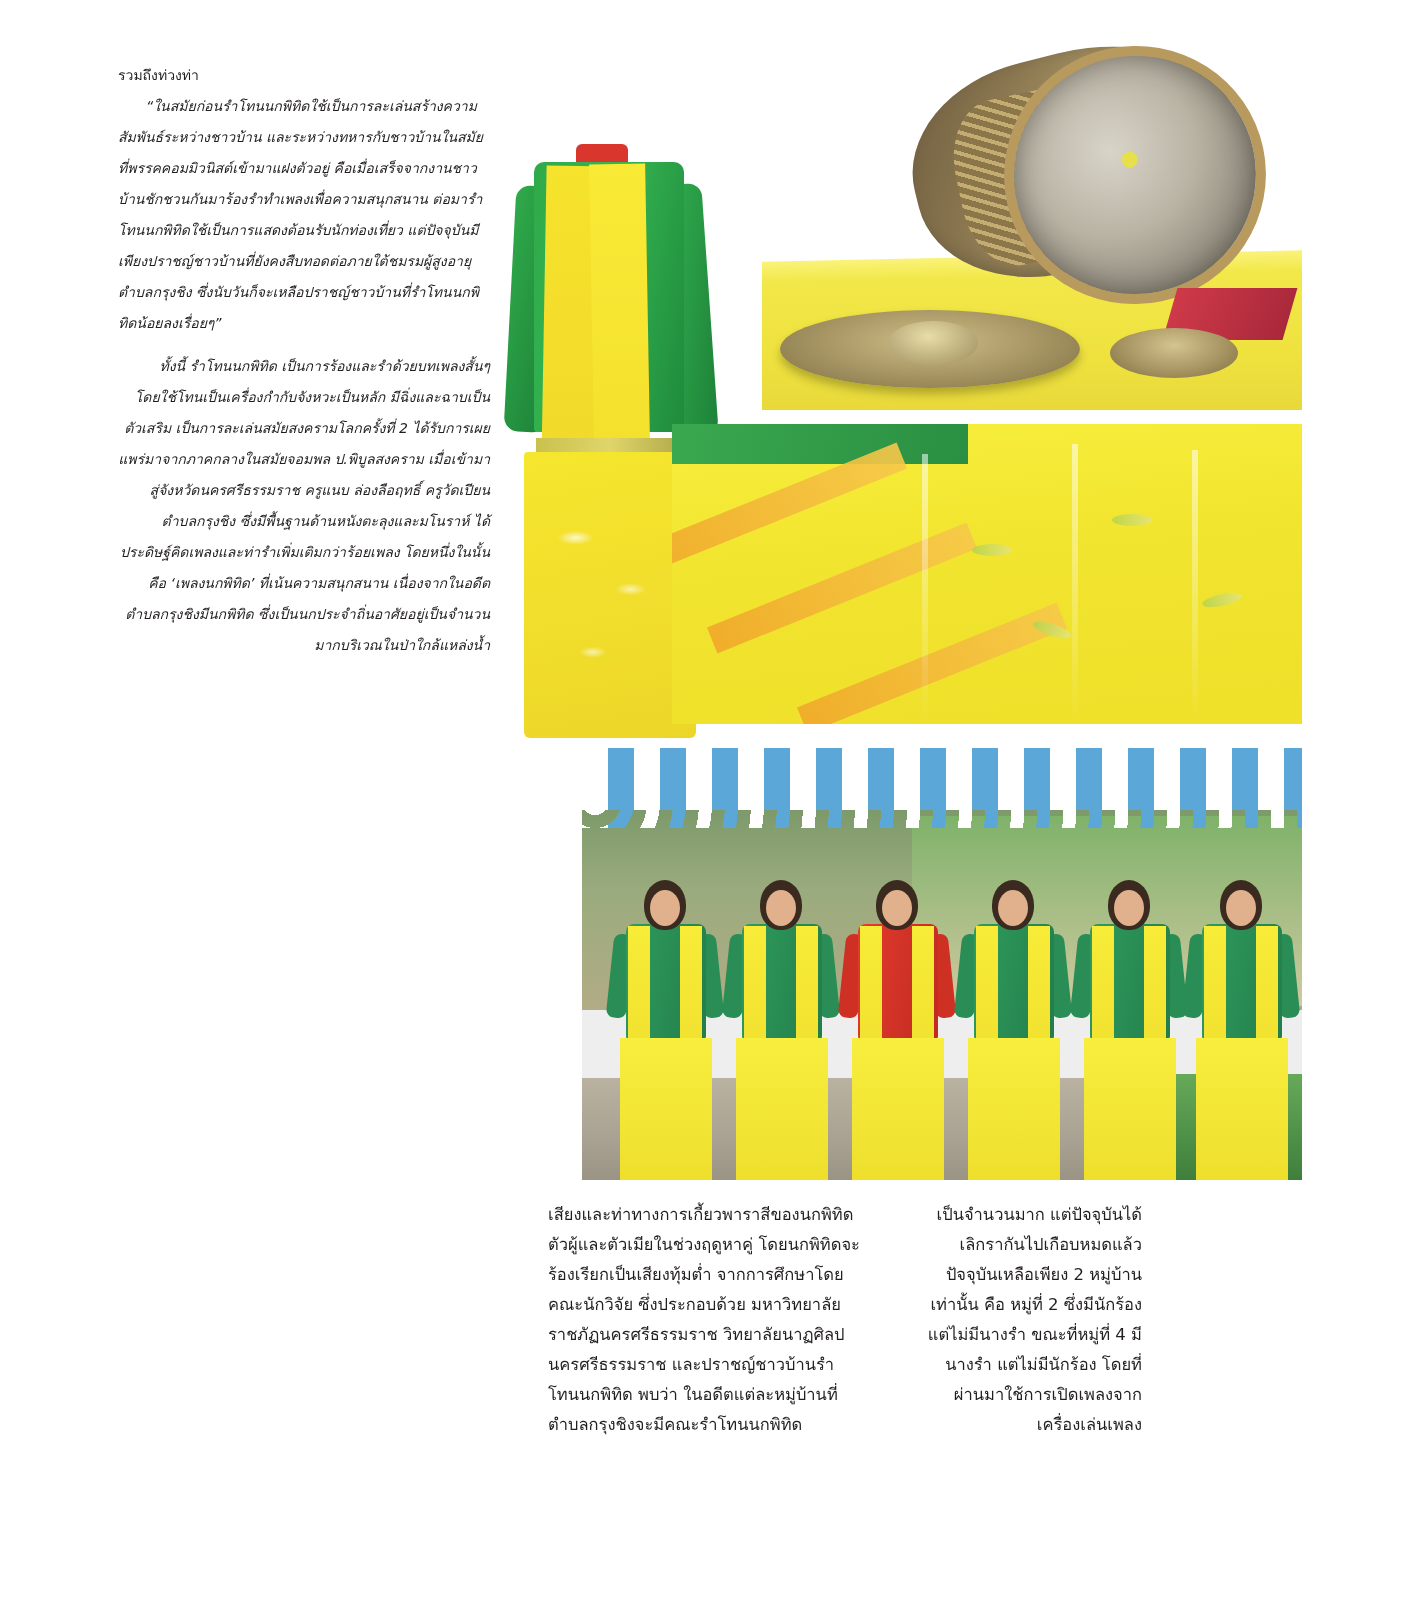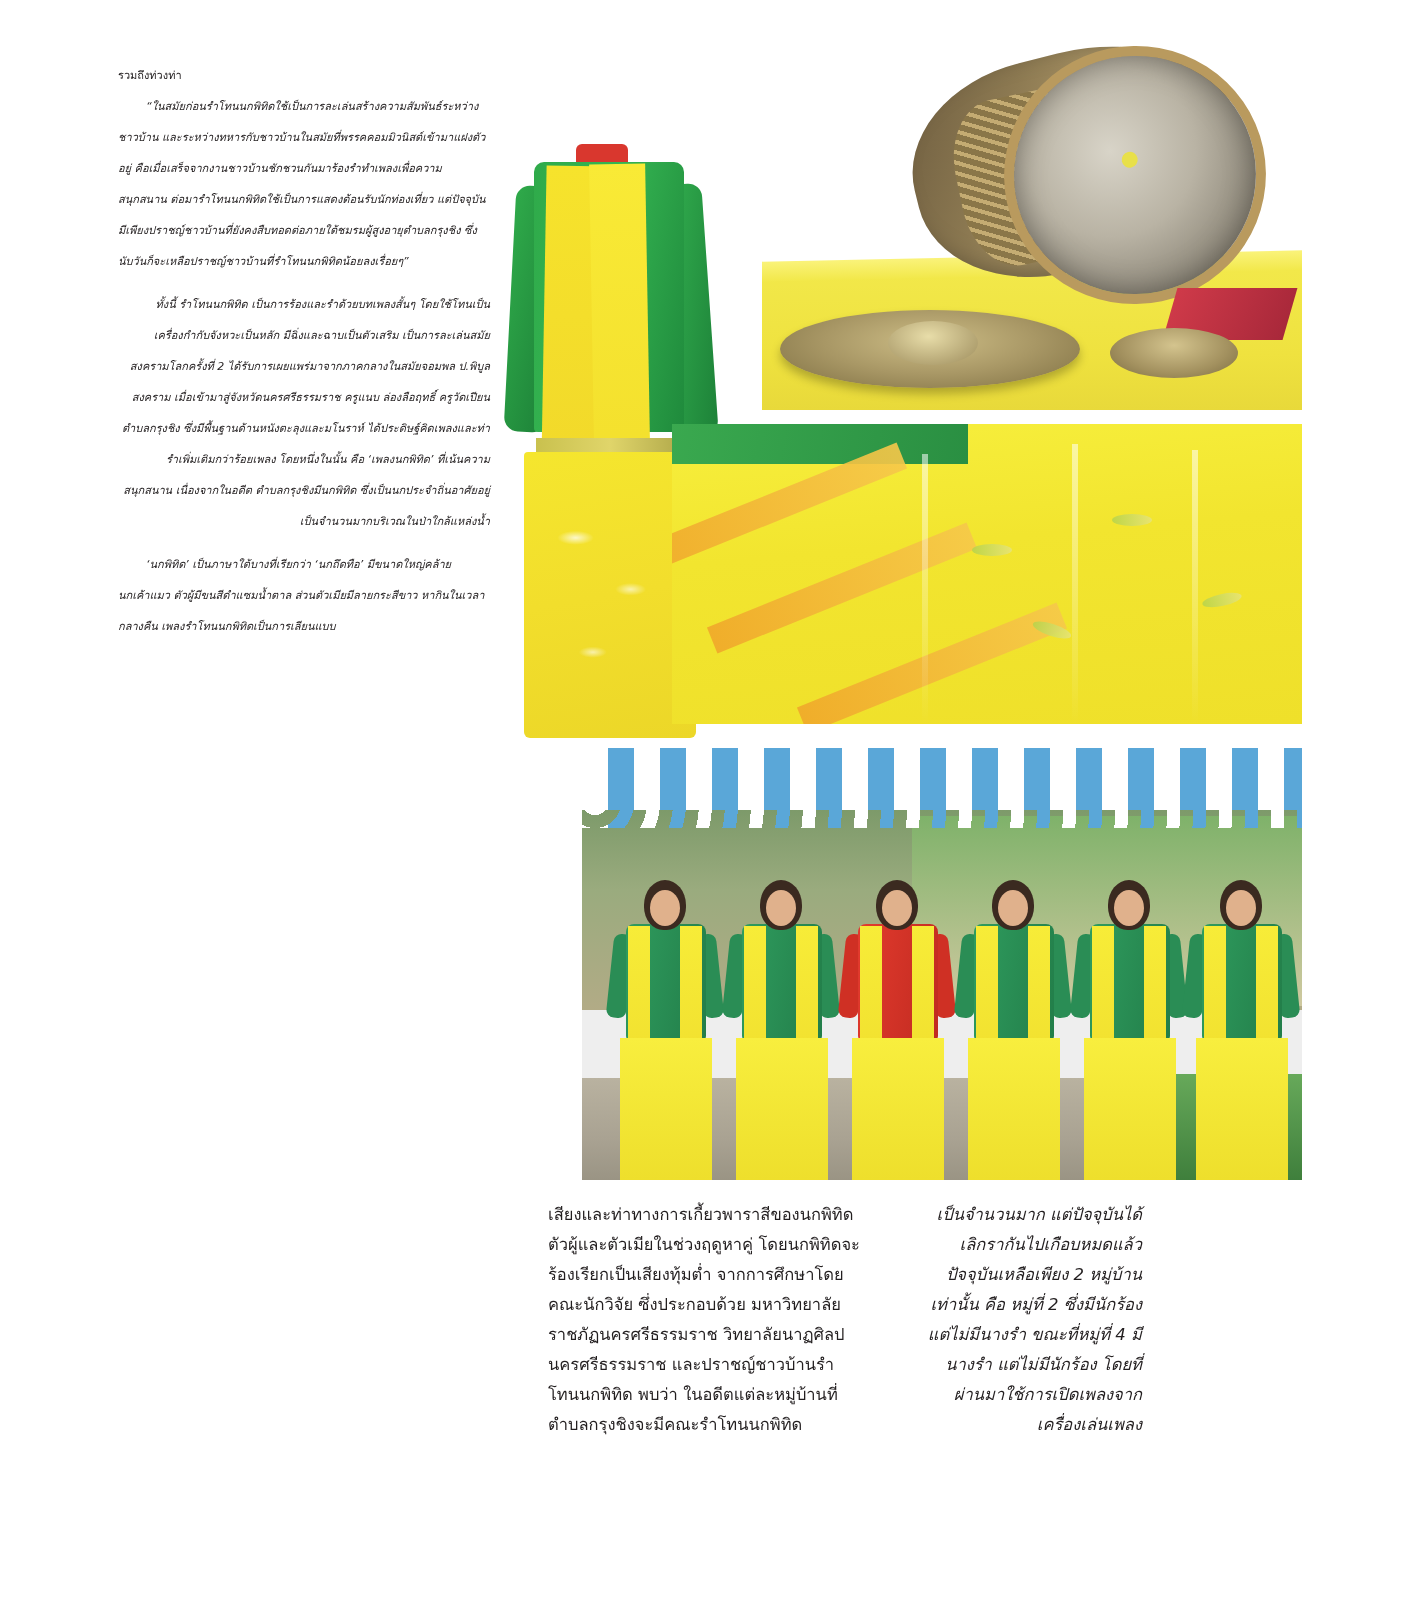--- a/index.html
+++ b/index.html
@@ -22,21 +22,21 @@
     height: 1600px;
     background: #ffffff;
   }
 
   
   .left-col {
     position: absolute;
     left: 118px;
     top: 60px;
     width: 372px;
-    font-size: 11px;
+    font-size: 14px;
     line-height: 31px;
     color: #221e1f;
   }
   .para { margin: 0 0 0 0; }
   .para.indent { text-indent: 28px; font-style: italic; }
   .spacer-sm { height: 12px; }
 
   
   .img-box {
     position: absolute;
@@ -300,35 +300,34 @@
     position:absolute;
     left: 536px;
     top: 1188px;
     width: 790px;
     display: flex;
     gap: 28px;
     font-size: 16.5px;
     line-height: 30px;
   }
   .bcol { width: 340px; }
-  .bcol.narrow { width: 250px; text-align:right;font-style:italic; }
+  .bcol.narrow { width: 250px; text-align:right; }
   .bcol p { margin:12px; }
 </style>
 </head>
 <body>
 
 <div class="page">
 
   <div class="left-col">
     <p class="para">รวมถึงท่วงท่า</p>
     <p class="para indent">“ในสมัยก่อนรำโทนนกพิทิดใช้เป็นการละเล่นสร้างความสัมพันธ์ระหว่างชาวบ้าน และระหว่างทหารกับชาวบ้านในสมัยที่พรรคคอมมิวนิสต์เข้ามาแฝงตัวอยู่ คือเมื่อเสร็จจากงานชาวบ้านชักชวนกันมาร้องรำทำเพลงเพื่อความสนุกสนาน ต่อมารำโทนนกพิทิดใช้เป็นการแสดงต้อนรับนักท่องเที่ยว แต่ปัจจุบันมีเพียงปราชญ์ชาวบ้านที่ยังคงสืบทอดต่อภายใต้ชมรมผู้สูงอายุตำบลกรุงชิง ซึ่งนับวันก็จะเหลือปราชญ์ชาวบ้านที่รำโทนนกพิทิดน้อยลงเรื่อยๆ”</p>
     <div class="spacer-sm"></div>
     <p class="para indent" style="text-align:right;">ทั้งนี้ รำโทนนกพิทิด เป็นการร้องและรำด้วยบทเพลงสั้นๆ โดยใช้โทนเป็นเครื่องกำกับจังหวะเป็นหลัก มีฉิ่งและฉาบเป็นตัวเสริม เป็นการละเล่นสมัยสงครามโลกครั้งที่ 2 ได้รับการเผยแพร่มาจากภาคกลางในสมัยจอมพล ป.พิบูลสงคราม เมื่อเข้ามาสู่จังหวัดนครศรีธรรมราช ครูแนบ ล่องลือฤทธิ์ ครูวัดเปียน ตำบลกรุงชิง ซึ่งมีพื้นฐานด้านหนังตะลุงและมโนราห์ ได้ประดิษฐ์คิดเพลงและท่ารำเพิ่มเติมกว่าร้อยเพลง โดยหนึ่งในนั้น คือ ‘เพลงนกพิทิด’ ที่เน้นความสนุกสนาน เนื่องจากในอดีต ตำบลกรุงชิงมีนกพิทิด ซึ่งเป็นนกประจำถิ่นอาศัยอยู่เป็นจำนวนมากบริเวณในป่าใกล้แหล่งน้ำ</p>
     <div class="spacer-sm"></div>
-    <p class="para indent">‘นกพิทิด’ เป็นภาษาใต้บางที่เรียกว่า ‘นกถึดทือ’ มีขนาดใหญ่คล้ายนกเค้าแมว ตัวผู้มีขนสีดำแซมน้ำตาล ส่วนตัวเมียมีลายกระสีขาว หากินในเวลากลางคืน เพลงรำโทนนกพิทิดเป็นการเลียนแบบ</p>
   </div>
 
   <div class="img-box" id="photo-drum">
     <div class="drum-scene">
       <div class="drum-floor"></div>
       <div class="drum-body"></div>
       <div class="drum-lace"></div>
       <div class="drum-head"></div>
       <div class="cloth-red"></div>
       <div class="cymbal-big"></div>

